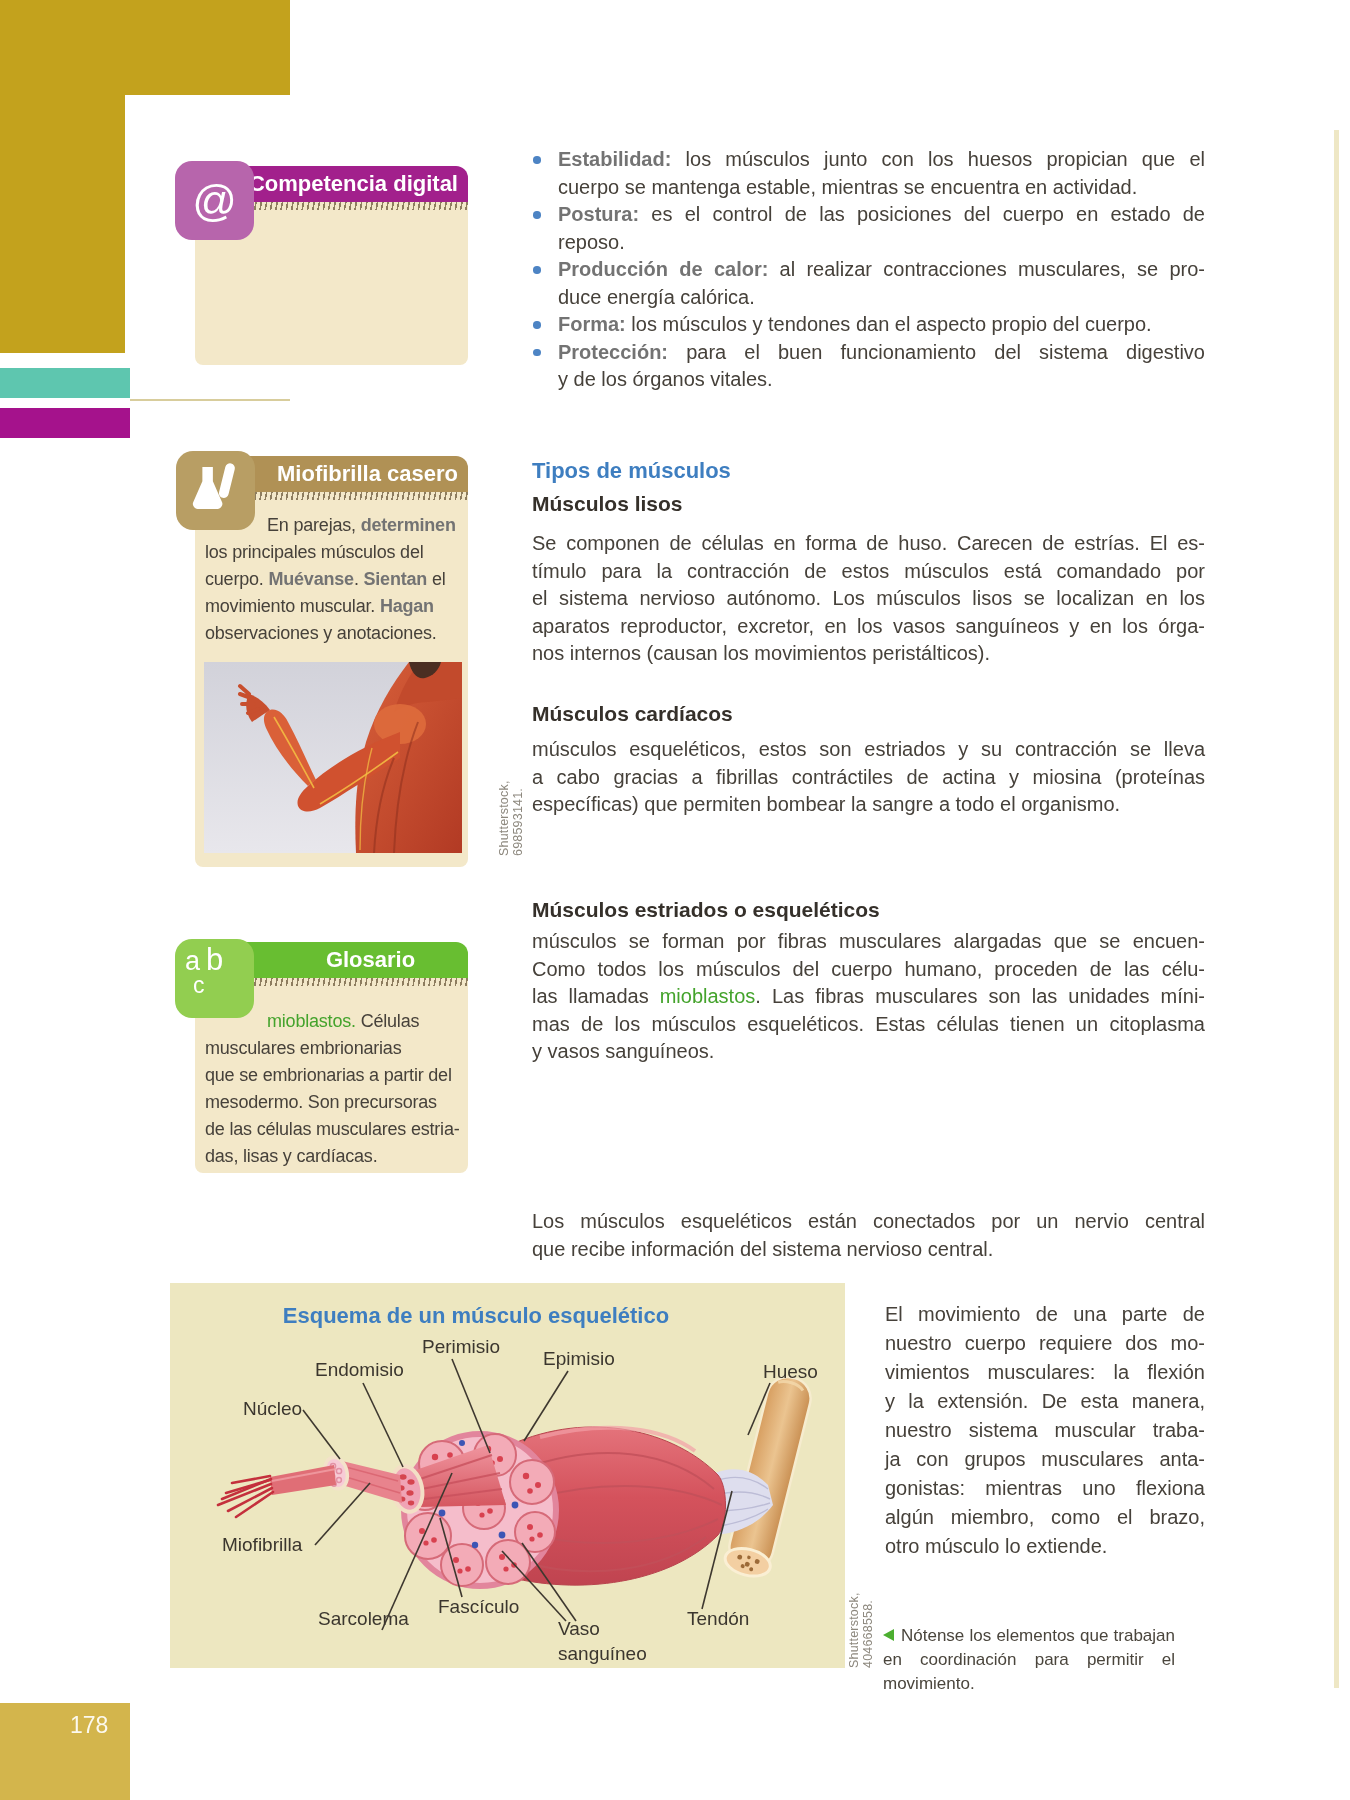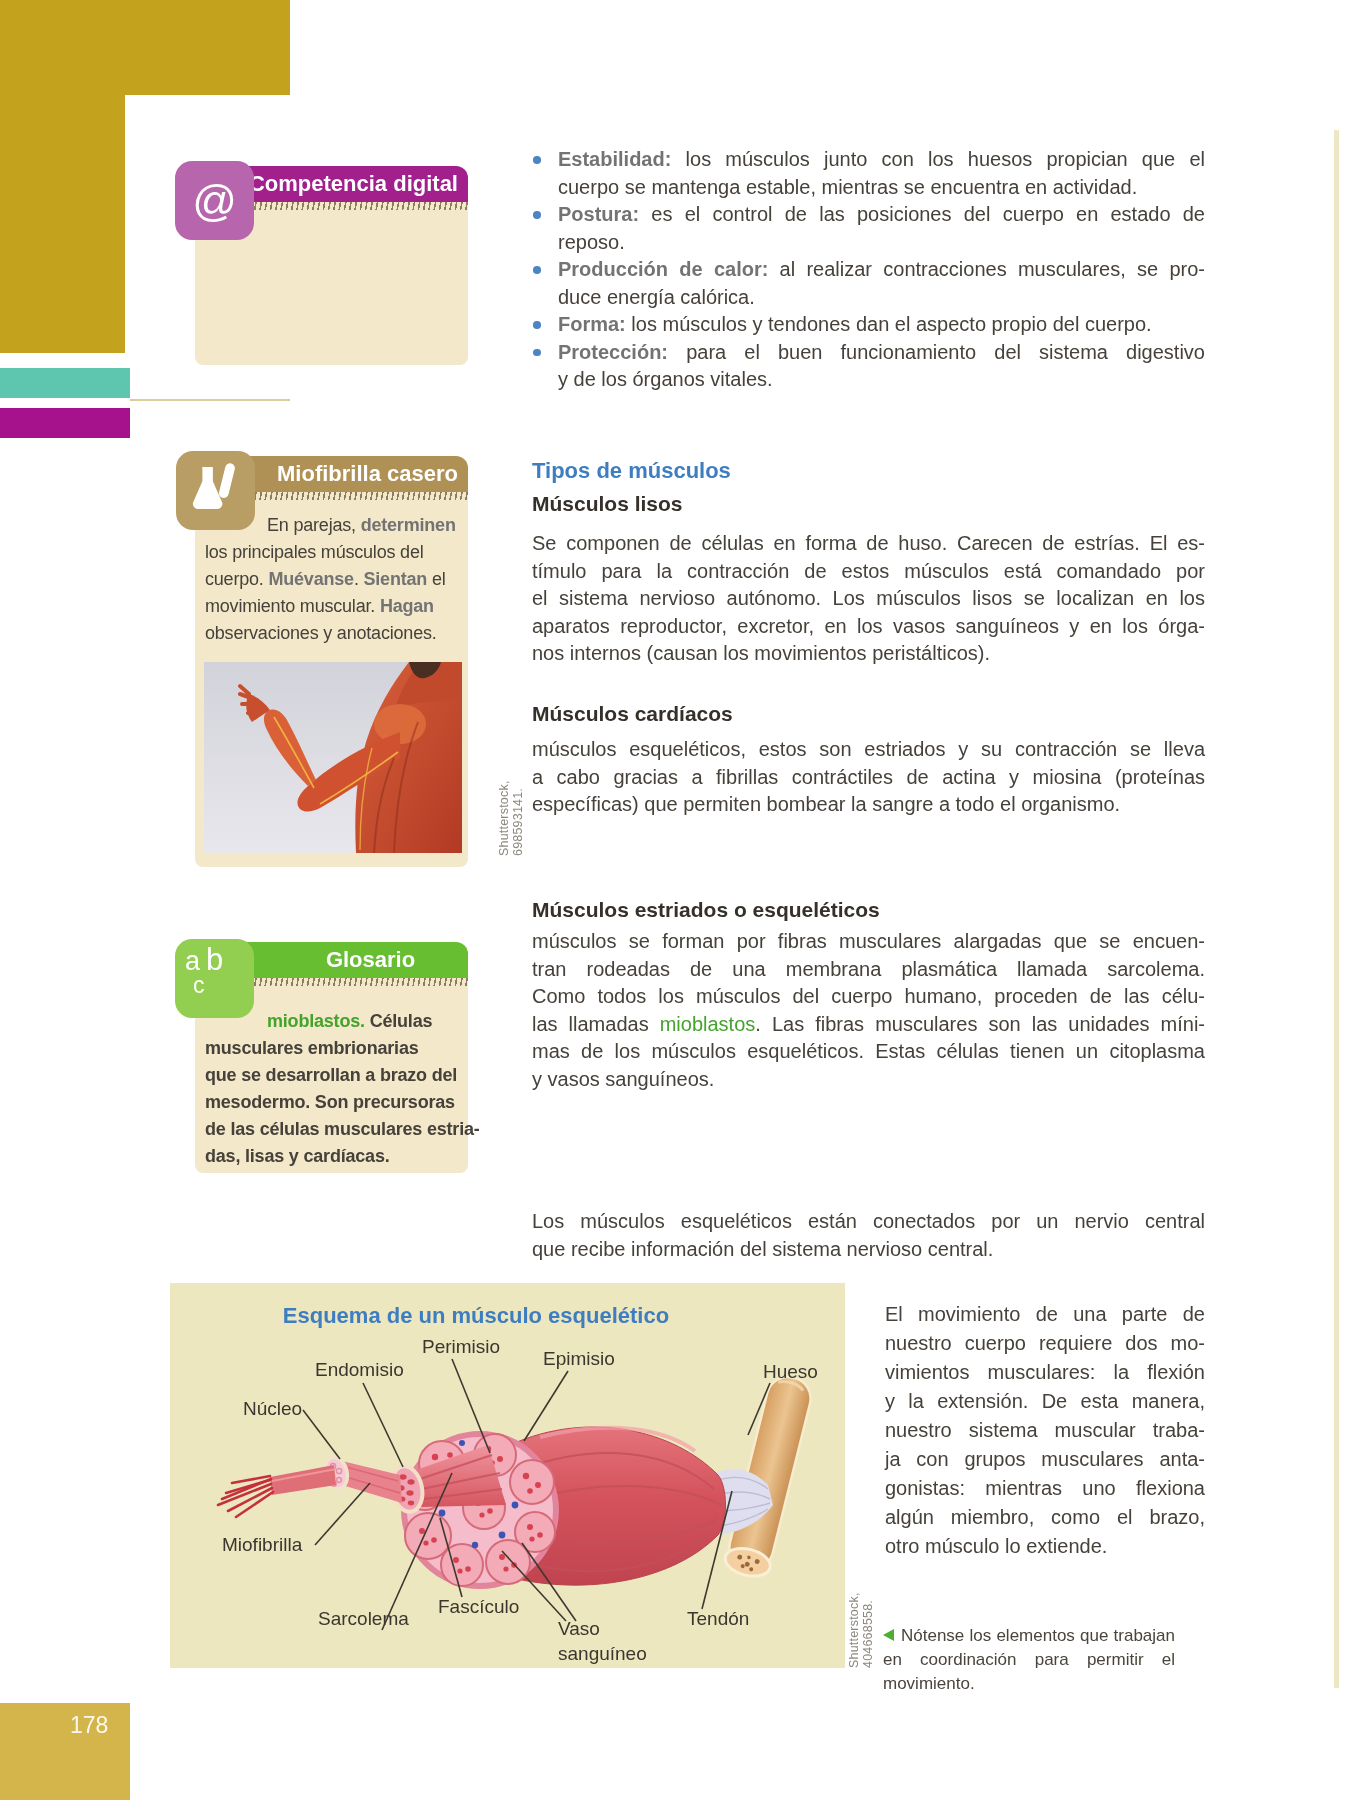--- a/index.html
+++ b/index.html
@@ -118,24 +118,24 @@
   <div class="sb-bar" style="left:213px;top:942px;width:255px;background:#68BE31;">
     <span class="ttl left">Glosario</span>
   </div>
   <div class="sb-body" style="left:195px;top:978px;width:273px;height:195px;"></div>
   <div class="hatch" style="left:213px;top:978px;width:255px;"></div>
   <div class="sb-icon" style="left:175px;top:939px;background:#92CE50;">
     <span style="position:absolute;left:10px;top:7px;color:#fff;font-size:27px;">a</span>
     <span style="position:absolute;left:31px;top:3px;color:#fff;font-size:31px;">b</span>
     <span style="position:absolute;left:18px;top:33px;color:#fff;font-size:23px;">c</span>
   </div>
-  <div class="sb-lines" style="left:205px;top:1008px;width:256px;font-weight:bold;">
+  <div class="sb-lines" style="left:205px;top:1008px;width:256px;">
       <div class="ln ind"><span class="seg-g">mioblastos.</span><span class="seg-n"> Células</span></div>
       <div class="ln"><span class="seg-n">musculares embrionarias</span></div>
-      <div class="ln"><span class="seg-n">que se desarrollan a brazo del</span></div>
+      <div class="ln"><span class="seg-n">que se embrionarias a partir del</span></div>
       <div class="ln"><span class="seg-n">mesodermo. Son precursoras</span></div>
       <div class="ln"><span class="seg-n">de las células musculares estria-</span></div>
       <div class="ln"><span class="seg-n">das, lisas y cardíacas.</span></div>
     </div>
 
   <div class="mainlines jlines" style="left:558px;top:146px;width:647px;">
       <div class="bitem">
         <span class="bdot"></span>
         <div class="ln j"><span class="seg-b">Estabilidad:</span><span class="seg-n"> los músculos junto con los huesos propician que el</span></div>
         <div class="ln"><span class="seg-n">cuerpo se mantenga estable, mientras se encuentra en actividad.</span></div>
@@ -174,21 +174,20 @@
   <div class="h-sub" style="left:532px;top:702px;">Músculos cardíacos</div>
   <div class="mainlines jlines" style="left:532px;top:736px;width:673px;">
       <div class="ln j"><span class="seg-n">músculos esqueléticos, estos son estriados y su contracción se lleva</span></div>
       <div class="ln j"><span class="seg-n">a cabo gracias a fibrillas contráctiles de actina y miosina (proteínas</span></div>
       <div class="ln"><span class="seg-n">específicas) que permiten bombear la sangre a todo el organismo.</span></div>
     </div>
 
   <div class="h-sub" style="left:532px;top:898px;">Músculos estriados o esqueléticos</div>
   <div class="mainlines jlines" style="left:532px;top:928px;width:673px;">
       <div class="ln j"><span class="seg-n">músculos se forman por fibras musculares alargadas que se encuen-</span></div>
-      <div class="ln j"><span class="seg-n">tran rodeadas de una membrana plasmática llamada sarcolema.</span></div>
       <div class="ln j"><span class="seg-n">Como todos los músculos del cuerpo humano, proceden de las célu-</span></div>
       <div class="ln j"><span class="seg-n">las llamadas </span><span class="seg-g">mioblastos</span><span class="seg-n">. Las fibras musculares son las unidades míni-</span></div>
       <div class="ln j"><span class="seg-n">mas de los músculos esqueléticos. Estas células tienen un citoplasma</span></div>
       <div class="ln"><span class="seg-n">y vasos sanguíneos.</span></div>
     </div>
 
   <div class="mainlines jlines" style="left:532px;top:1208px;width:673px;">
       <div class="ln j"><span class="seg-n">Los músculos esqueléticos están conectados por un nervio central</span></div>
       <div class="ln"><span class="seg-n">que recibe información del sistema nervioso central.</span></div>
     </div>

